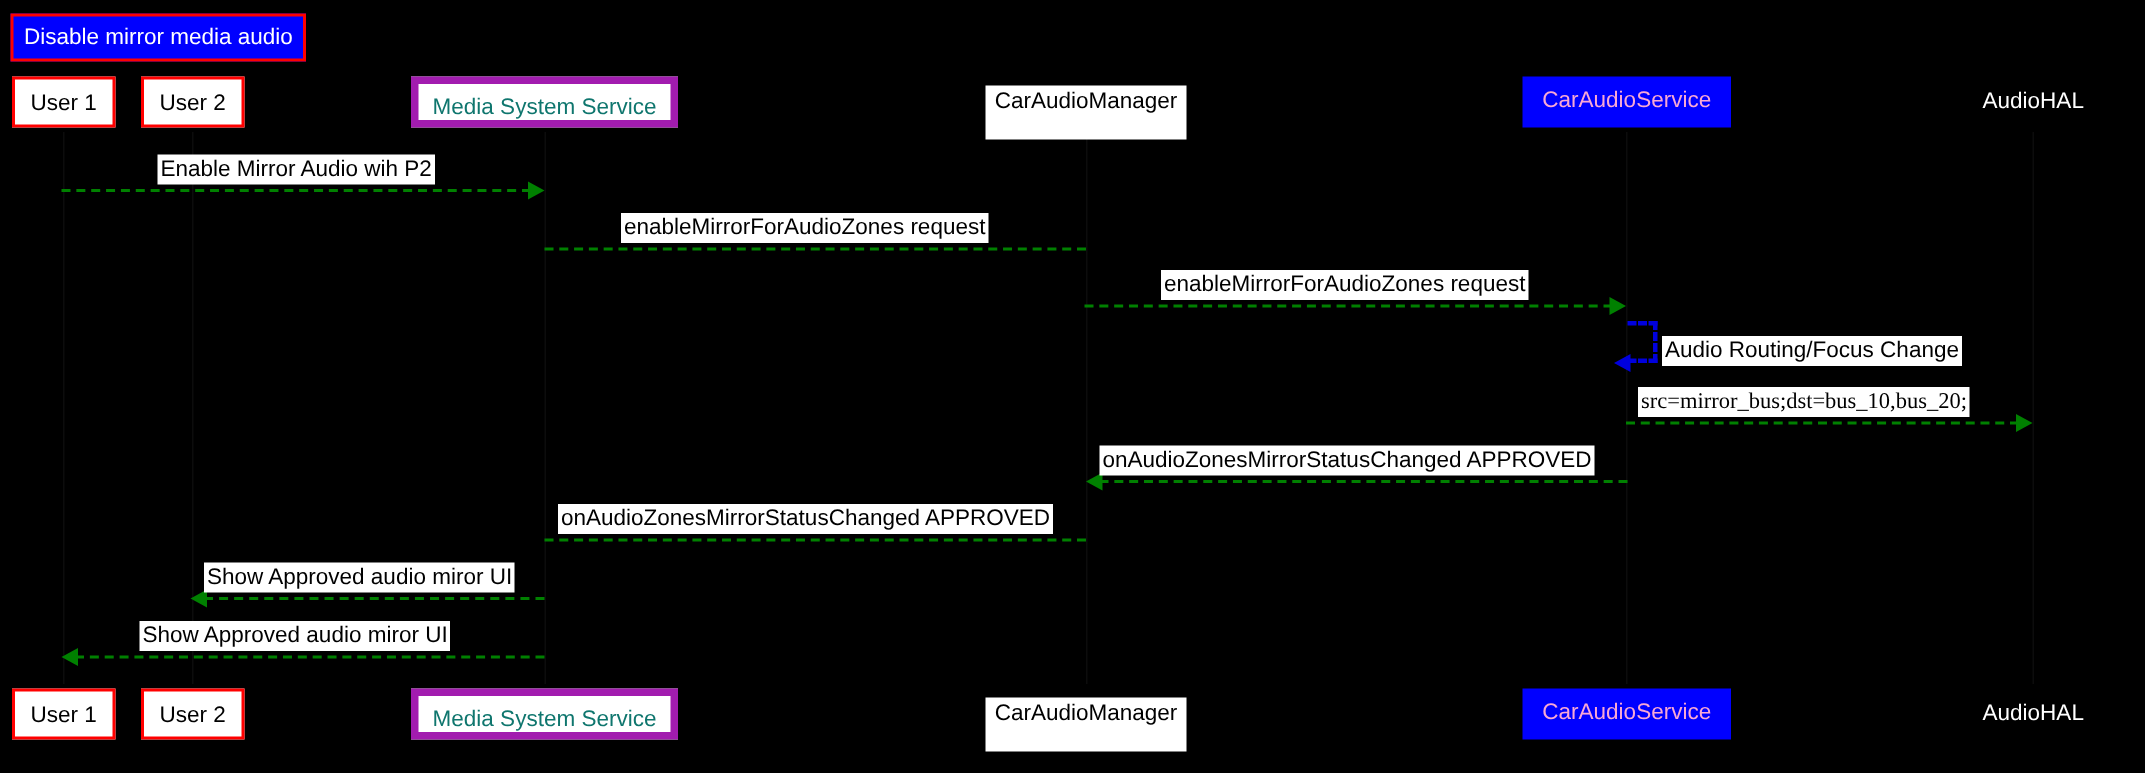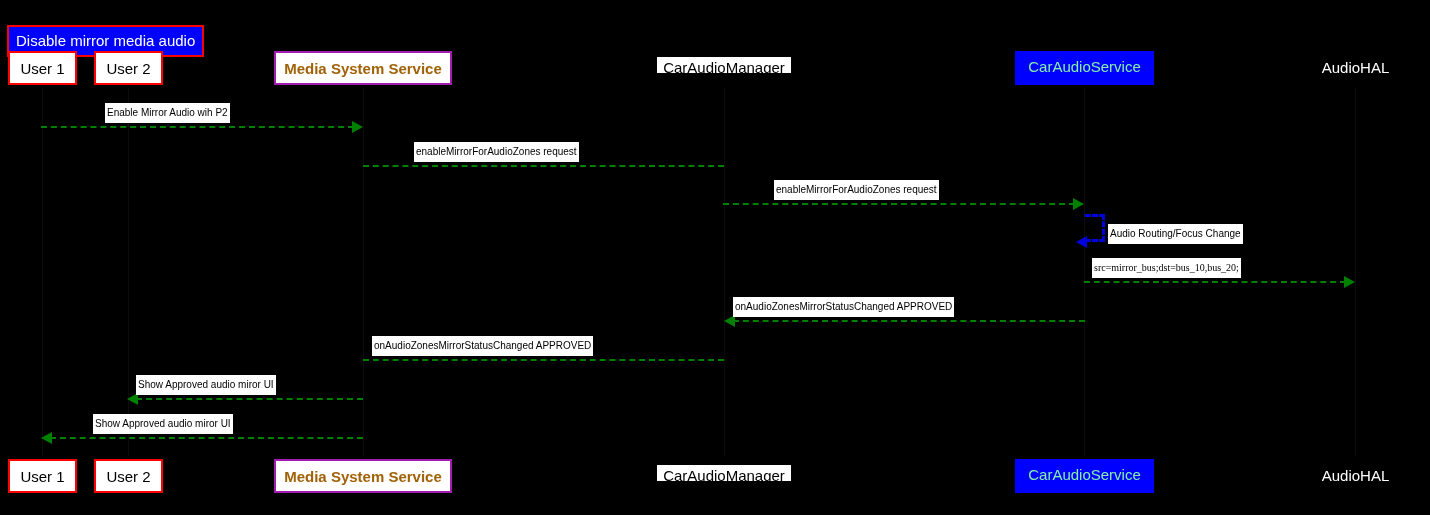--- a/index.html
+++ b/index.html
@@ -24,21 +24,20 @@
     left: 7px;
     top: 9px;
     background: #0000ff;
     border: 2px solid #ff0000;
     color: #ffffff;
     font-size: 15px;
     line-height: 1;
     padding: 6px 7px 7px 7px;
     white-space: nowrap;
     box-sizing: border-box;
-    margin-top: 16px;
   }
 
   
   .lifeline {
     position: absolute;
     width: 1px;
     background: #0c0c0c;
     top: 88px;
     height: 368px;
   }
@@ -53,50 +52,49 @@
     font-size: 15px;
     white-space: nowrap;
   }
   .p-red {
     background: #ffffff;
     border: 2px solid #ff0000;
     color: #000000;
   }
   .p-green {
     background: #ffffff;
-    border: 2px solid #a21caf;
-    color: #a16207;
-    font-weight: bold;
+    border: 5px solid #a21caf;
+    color: #0f766e;
   }
   .p-plainwhite {
     background: #ffffff;
     border: none;
     color: #000000;
-    height: 16px;
+    height: 36px;
     line-height: 22px;
   }
   .p-blue {
     background: #0000ff;
     border: none;
-    color: #86efac;
+    color: #f9a8d4;
   }
   .p-none {
     background: transparent;
     border: none;
     color: #ffffff;
     height: 22px;
     line-height: 22px;
   }
 
   
   .msg-label {
     position: absolute;
     background: #ffffff;
     color: #000000;
-    font-size: 10px;
+    font-size: 15px;
     line-height: 18px;
     padding: 1px 2px;
     white-space: nowrap;
     box-sizing: border-box;
   }
 
   .arrow-line {
     position: absolute;
     height: 0;
     border-top: 2px dashed #008000;

